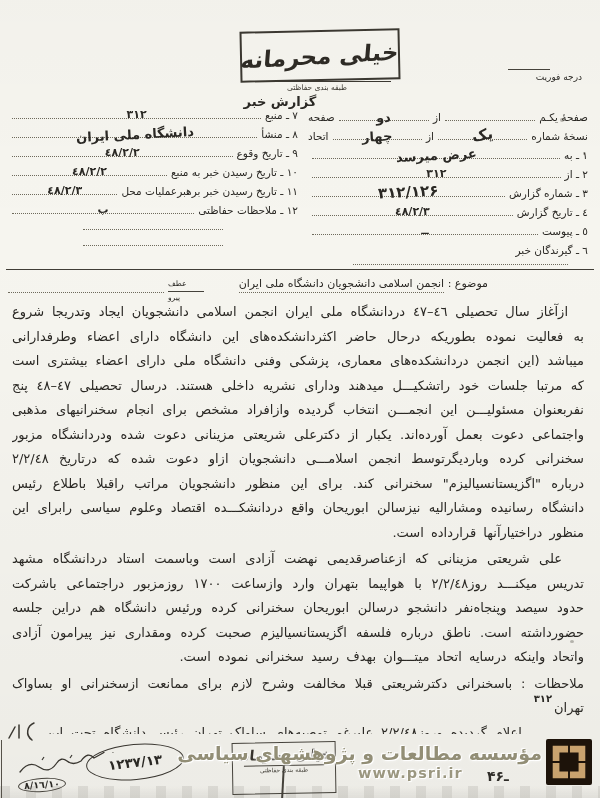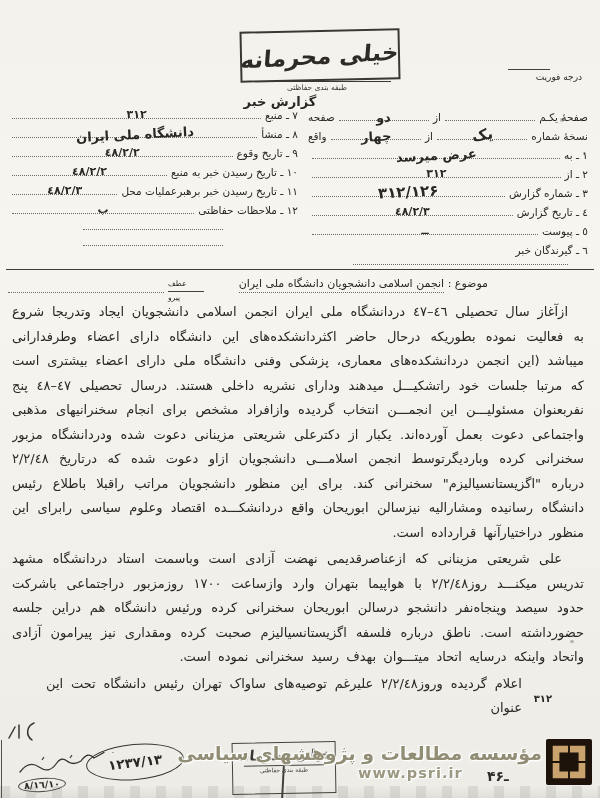--- a/index.html
+++ b/index.html
@@ -110,21 +110,21 @@
     </div>
     <div class="frow">
       <span class="lbl">نسخهٔ شماره</span>
       <span class="leader">
         <span class="val hand h15 r-10">یک</span>
       </span>
       <span class="lbl">از</span>
       <span class="leader">
         <span class="val hand">چهار</span>
       </span>
-      <span class="lbl">واقع</span>
+      <span class="lbl">اتحاد</span>
     </div>
 
     <div class="frow">
       <span class="lbl">١ ـ به</span>
       <span class="leader">
         <span class="val hand">عرض میرسد</span>
       </span>
     </div>
     <div class="frow">
       <span class="lbl">٢ ـ از</span>
@@ -207,20 +207,21 @@
     <span>عطف</span>
     <span class="mid"></span>
     <span>پیرو</span>
   </div>
   <div class="abs refdots"></div>
 
   <div class="abs content">
     <p class="p1">ازآغاز سال تحصیلی ٤٦–٤٧ دردانشگاه ملی ایران انجمن اسلامی دانشجویان ایجاد وتدریجا شروع به فعالیت نموده بطوریکه درحال حاضر اکثردانشکده‌های این دانشگاه دارای اعضاء وطرفدارانی میباشد (این انجمن دردانشکده‌های معماری، پزشکی وفنی دانشگاه ملی دارای اعضاء بیشتری است که مرتبا جلسات خود راتشکیـــل میدهند ودارای نشریه داخلی هستند. درسال تحصیلی ٤٧–٤٨ پنج نفربعنوان مسئولیـــن این انجمـــن انتخاب گردیده وازافراد مشخص برای انجام سخنرانیهای مذهبی واجتماعی دعوت بعمل آورده‌اند. یکبار از دکترعلی شریعتی مزینانی دعوت شده ودردانشگاه مزبور سخنرانی کرده وباردیگرتوسط انجمن اسلامـــی دانشجویان ازاو دعوت شده که درتاریخ ٢/٢/٤٨ درباره "اگزیستانسیالیزم" سخنرانی کند. برای این منظور دانشجویان مراتب راقبلا باطلاع رئیس دانشگاه رسانیده ومشارالیه نیزسالن ابوریحان واقع دردانشکـــده اقتصاد وعلوم سیاسی رابرای این منظور دراختیارآنها قرارداده است.</p>
     <p class="p2">علی شریعتی مزینانی که ازعناصرقدیمی نهضت آزادی است وباسمت استاد دردانشگاه مشهد تدریس میکنـــد روز٢/٢/٤٨ با هواپیما بتهران وارد وازساعت ١٧٠٠ روزمزبور دراجتماعی باشرکت حدود سیصد وپنجاه‌نفر دانشجو درسالن ابوریحان سخنرانی کرده ورئیس دانشگاه هم دراین جلسه حضورداشته است. ناطق درباره فلسفه اگزیستانسیالیزم صحبت کرده ومقداری نیز پیرامون آزادی واتحاد واینکه درسایه اتحاد میتـــوان بهدف رسید سخنرانی نموده است.</p>
     <div class="remarks">
+      <div><span>ملاحظات :</span> <span>باسخنرانی دکترشریعتی قبلا مخالفت وشرح لازم برای ممانعت ازسخنرانی او بساواک تهران</span></div>
       <span class="code312">٣١٢</span>
       <div class="rline2">اعلام گردیده وروز٢/٢/٤٨ علیرغم توصیه‌های ساواک تهران رئیس دانشگاه تحت این عنوان</div>
 
     </div>
   </div>
 
   <div class="abs leftedge"></div>
 
   <svg class="abs" style="left:2px;top:718px;z-index:2;" width="42" height="28" viewBox="0 0 42 28">
     <path d="M7 20 l6 -11 M17 7 l0 13 M32 5 c-7 3 -9 12 -2 17" stroke="#3a3731" stroke-width="1.5" fill="none" stroke-linecap="round"></path>

